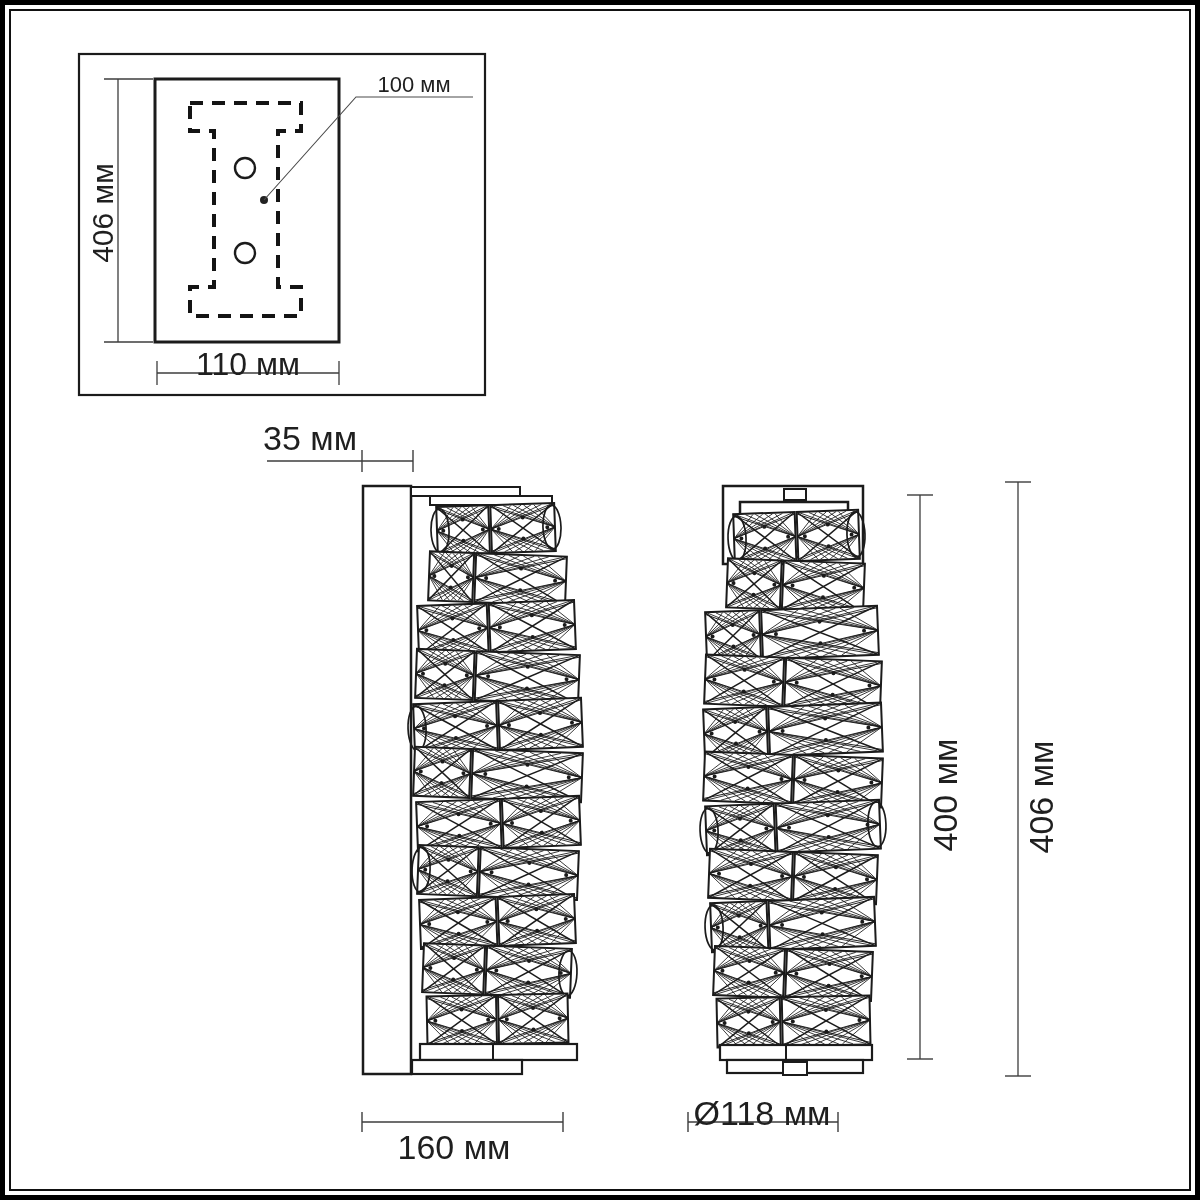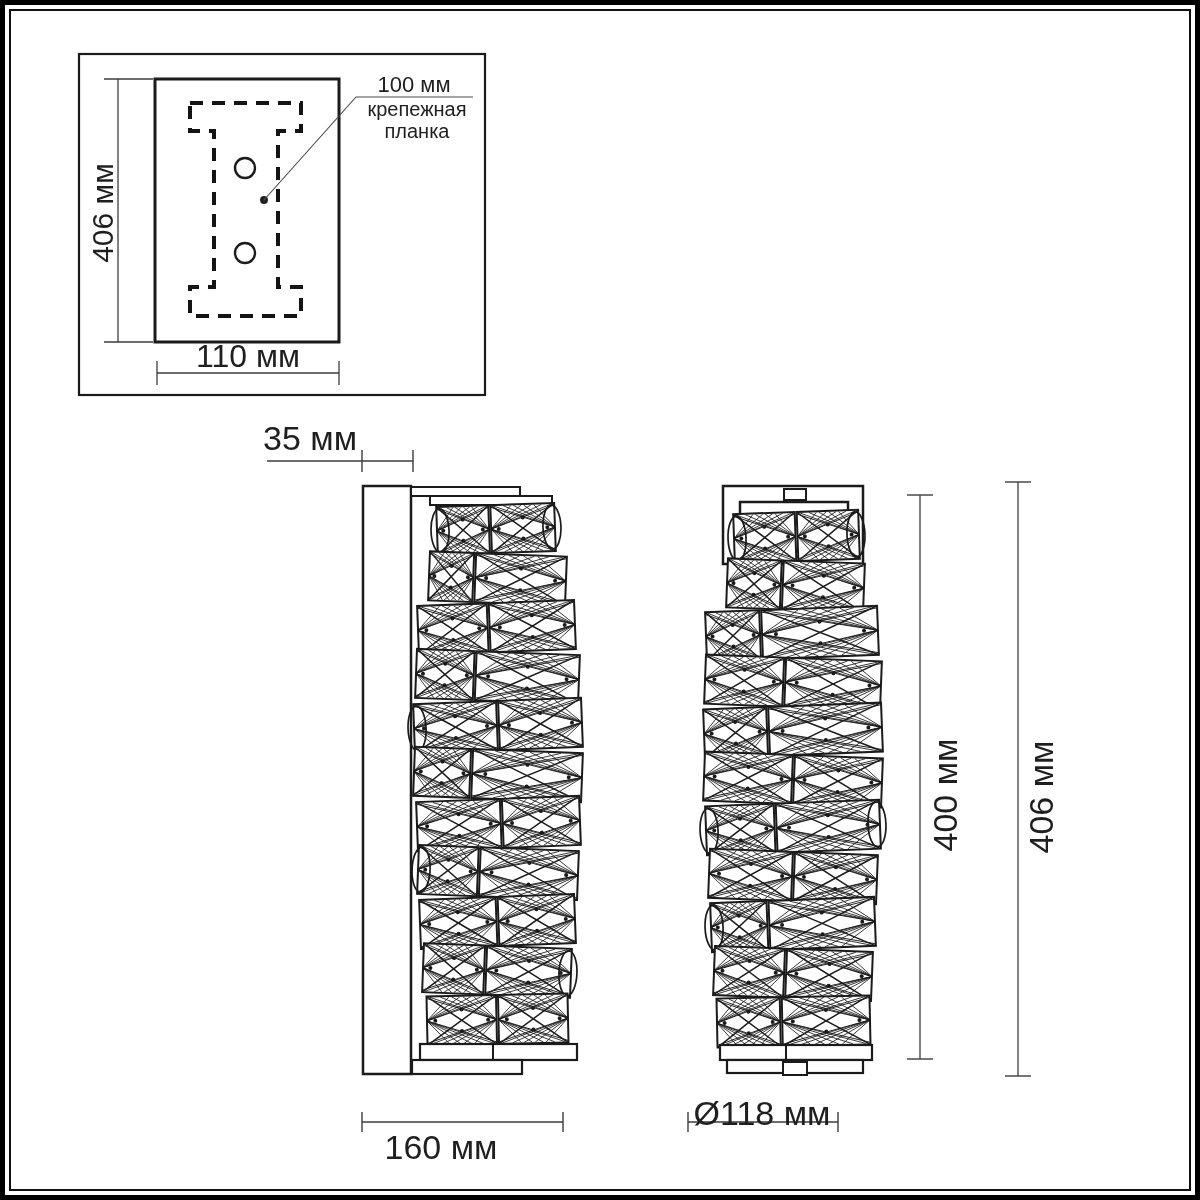--- a/index.html
+++ b/index.html
@@ -1489,20 +1489,19 @@
         <rect x="727" y="1060" width="136" height="13" fill="#fff" stroke="#1b1b1b" stroke-width="2.2"></rect>
         <rect x="783" y="1062" width="24" height="13" fill="#fff" stroke="#1b1b1b" stroke-width="2"></rect>
       </g>
     </svg>
 
   <div class="frame-inner"></div>
   <div class="frame-outer"></div>
 
   <div class="lbl f34" style="left:310px;top:438px;">35 мм</div>
   <div class="lbl rot f30" style="left:103px;top:213px;">406 мм</div>
-  <div class="lbl f32" style="left:248px;top:356px;">110 мм</div>
+  <div class="lbl f32" style="left:248px;top:364px;">110 мм</div>
   <div class="lbl f22" style="left:414px;top:85px;">100 мм</div>
-  <div class="lbl callout" style="left:417px;top:121px;">крепежная планка</div>
-  <div class="lbl f34" style="left:441px;top:1147px;text-align:right;">160 мм</div>
+  <div class="lbl f34" style="left:454px;top:1147px;text-align:right;">160 мм</div>
   <div class="lbl f34" style="left:762px;top:1113px;">Ø118 мм</div>
   <div class="lbl rot f34" style="left:945px;top:795px;">400 мм</div>
   <div class="lbl rot f34" style="left:1041px;top:797px;">406 мм</div>
 </div>
 
 </body></html>

